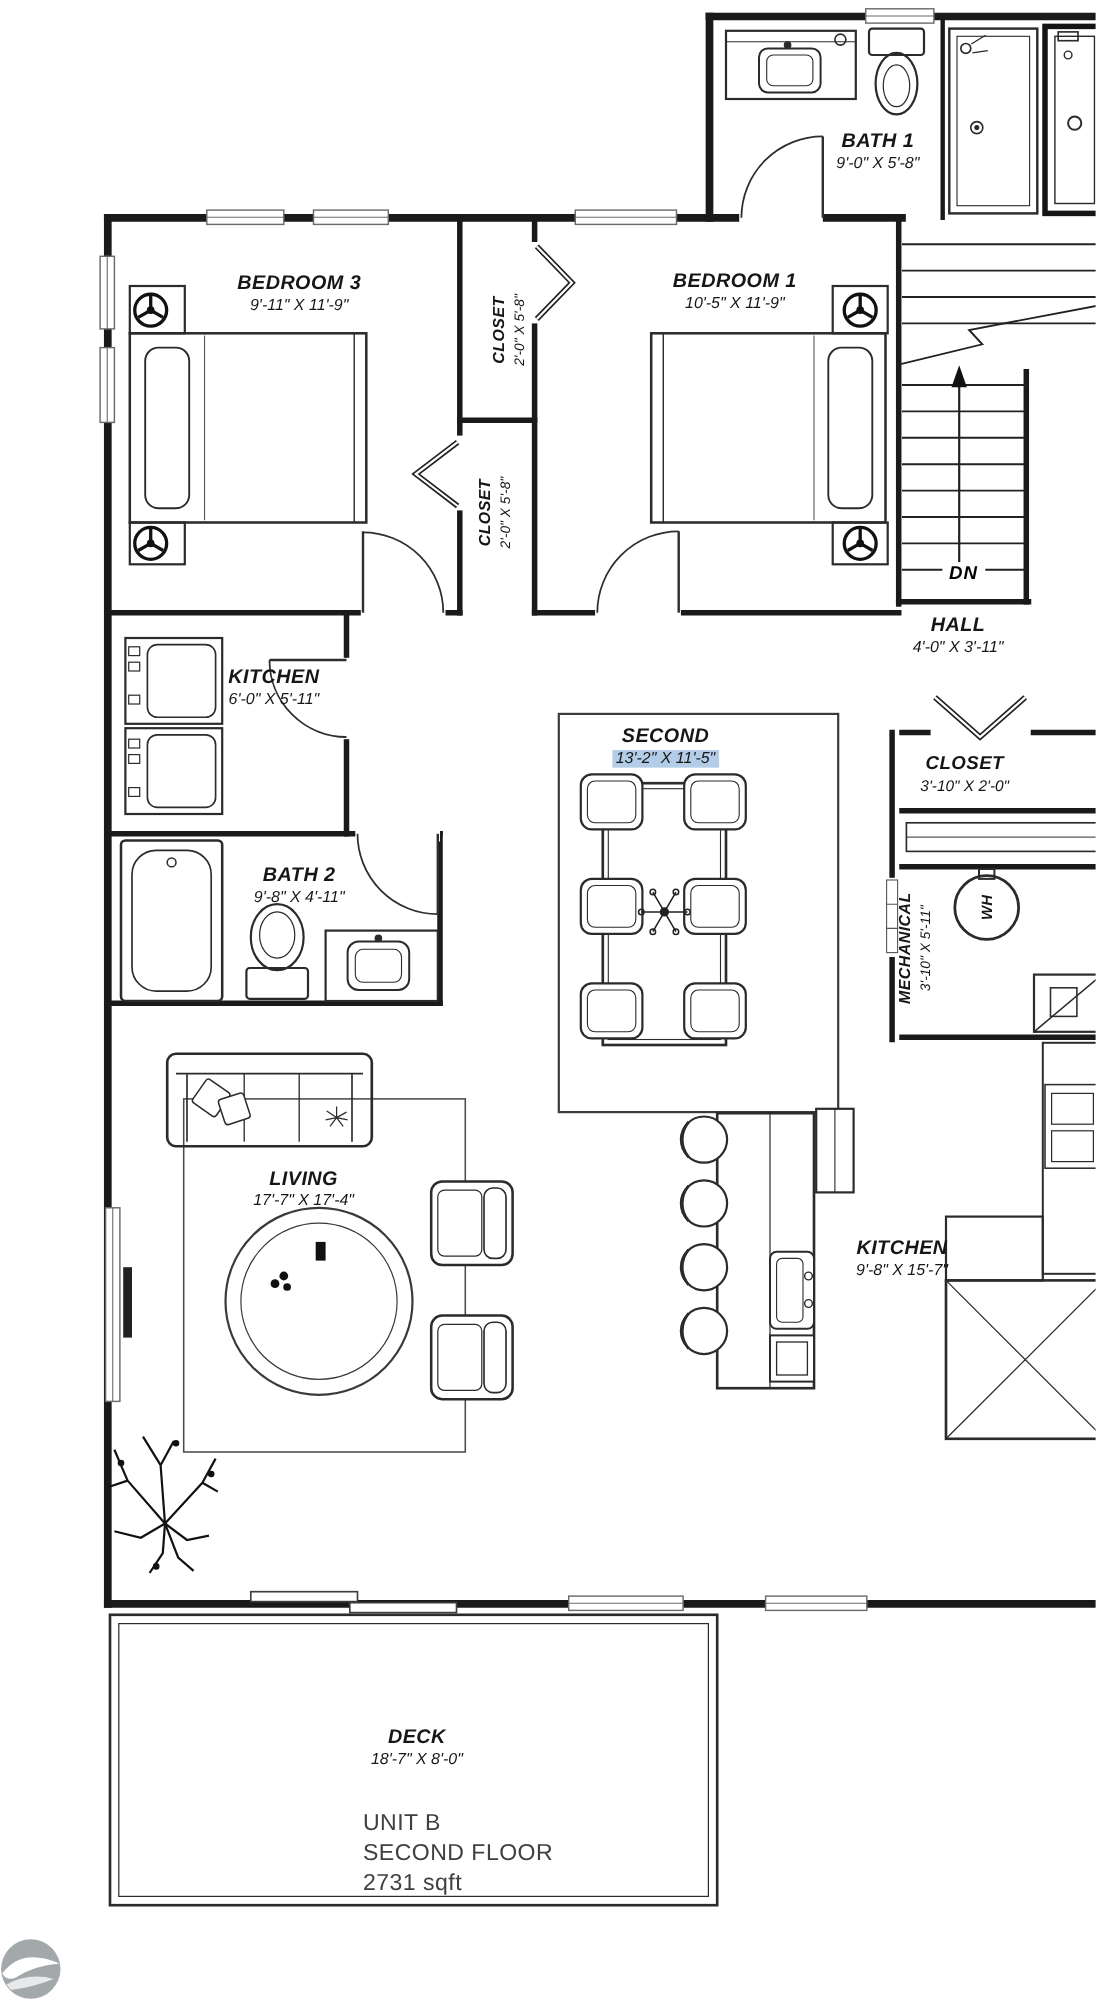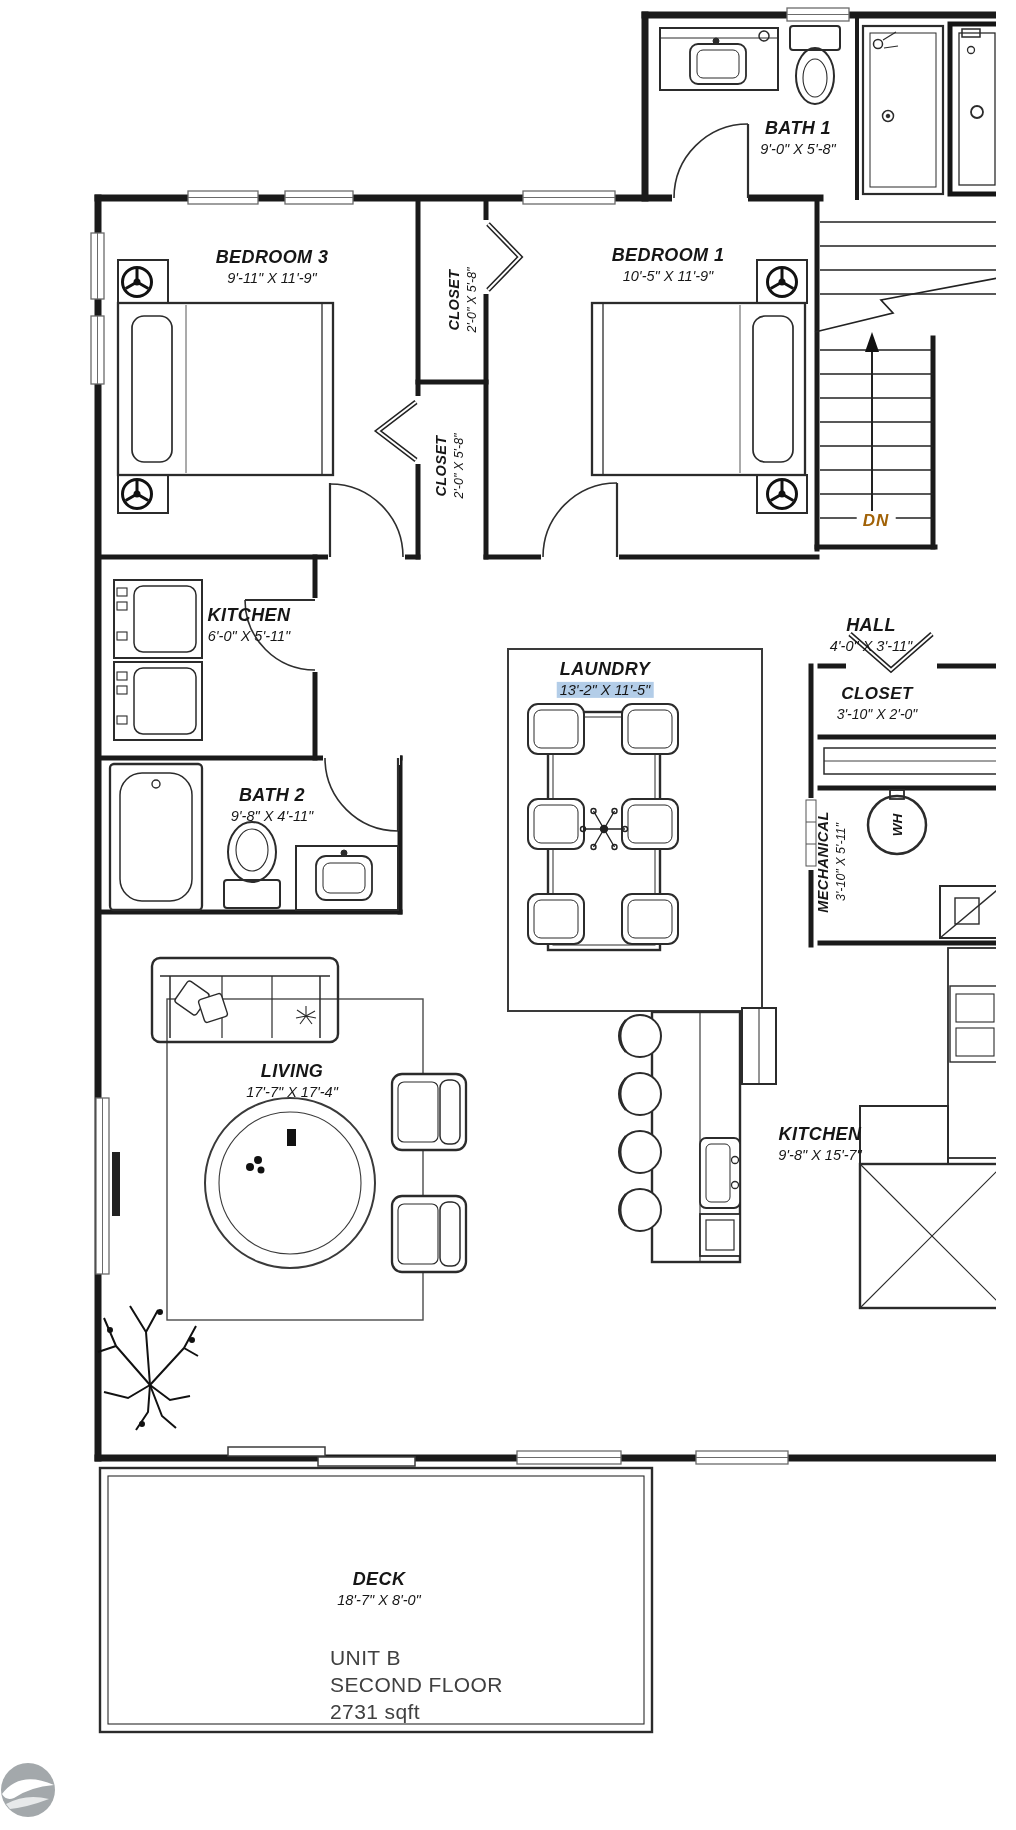--- a/index.html
+++ b/index.html
@@ -7,21 +7,21 @@
          font-family:Liberation Sans, sans-serif;}
   #plan-svg{position:absolute;left:0;top:0;}
   .lbl{position:absolute;transform:translate(-50%,-50%);text-align:center;color:#161616;
        font-style:italic;white-space:nowrap;line-height:1.3;z-index:5;}
   .lbl .nm{font-size:18px;font-weight:600;letter-spacing:.4px;}
   .lbl .dm{font-size:14.5px;font-weight:500;}
   .sm .nm{font-size:14.5px;}
   .sm .dm{font-size:12.5px;}
   .rot{transform:translate(-50%,-50%) rotate(-90deg);}
   .dn-lbl{position:absolute;transform:translate(-50%,-50%);font-style:italic;font-weight:600;
-        font-size:17px;color:#a16207;background:#fff;padding:0 6px;z-index:5;letter-spacing:1px;}
+        font-size:17px;color:#000000;background:#fff;padding:0 6px;z-index:5;letter-spacing:1px;}
   .wh-lbl{position:absolute;transform:translate(-50%,-50%) rotate(-90deg);font-style:italic;
         font-weight:600;font-size:13.5px;color:#161616;z-index:5;}
   .hl{background:#b3cde8;padding:0 3px;}
   .footer{position:absolute;left:330px;top:1645px;font-size:21px;color:#404040;
           line-height:1.28;letter-spacing:.4px;z-index:5;}
 </style>
 </head>
 <body>
 
 <div id="stage">
@@ -397,41 +397,41 @@
     <div class="dm">2'-0" X 5'-8"</div>
   </div>
   <div class="lbl sm rot" style="left:450px;top:466px">
     <div class="nm">CLOSET</div>
     <div class="dm">2'-0" X 5'-8"</div>
   </div>
   <div class="lbl" style="left:249px;top:625px">
     <div class="nm">KITCHEN</div>
     <div class="dm">6'-0" X 5'-11"</div>
   </div>
-  <div class="lbl" style="left:871px;top:635px">
+  <div class="lbl" style="left:871px;top:578px">
     <div class="nm">HALL</div>
     <div class="dm">4'-0" X 3'-11"</div>
   </div>
   <div class="lbl sm" style="left:877px;top:703px">
     <div class="nm" style="font-size:17px">CLOSET</div>
     <div class="dm" style="font-size:14px">3'-10" X 2'-0"</div>
   </div>
   <div class="lbl" style="left:605px;top:679px">
-    <div class="nm">LAUNDRY</div>
+    <div class="nm">SECOND</div>
     <div class="dm"><span class="hl">13'-2" X 11'-5"</span></div>
   </div>
   <div class="lbl" style="left:272px;top:805px">
     <div class="nm">BATH 2</div>
     <div class="dm">9'-8" X 4'-11"</div>
   </div>
   <div class="lbl sm rot" style="left:832px;top:862px">
     <div class="nm">MECHANICAL</div>
     <div class="dm">3'-10" X 5'-11"</div>
   </div>
-  <div class="lbl" style="left:292px;top:1081px">
+  <div class="lbl" style="left:276px;top:1081px">
     <div class="nm">LIVING</div>
     <div class="dm">17'-7" X 17'-4"</div>
   </div>
   <div class="lbl" style="left:820px;top:1144px">
     <div class="nm">KITCHEN</div>
     <div class="dm">9'-8" X 15'-7"</div>
   </div>
   <div class="lbl" style="left:379px;top:1589px">
     <div class="nm">DECK</div>
     <div class="dm">18'-7" X 8'-0"</div>

